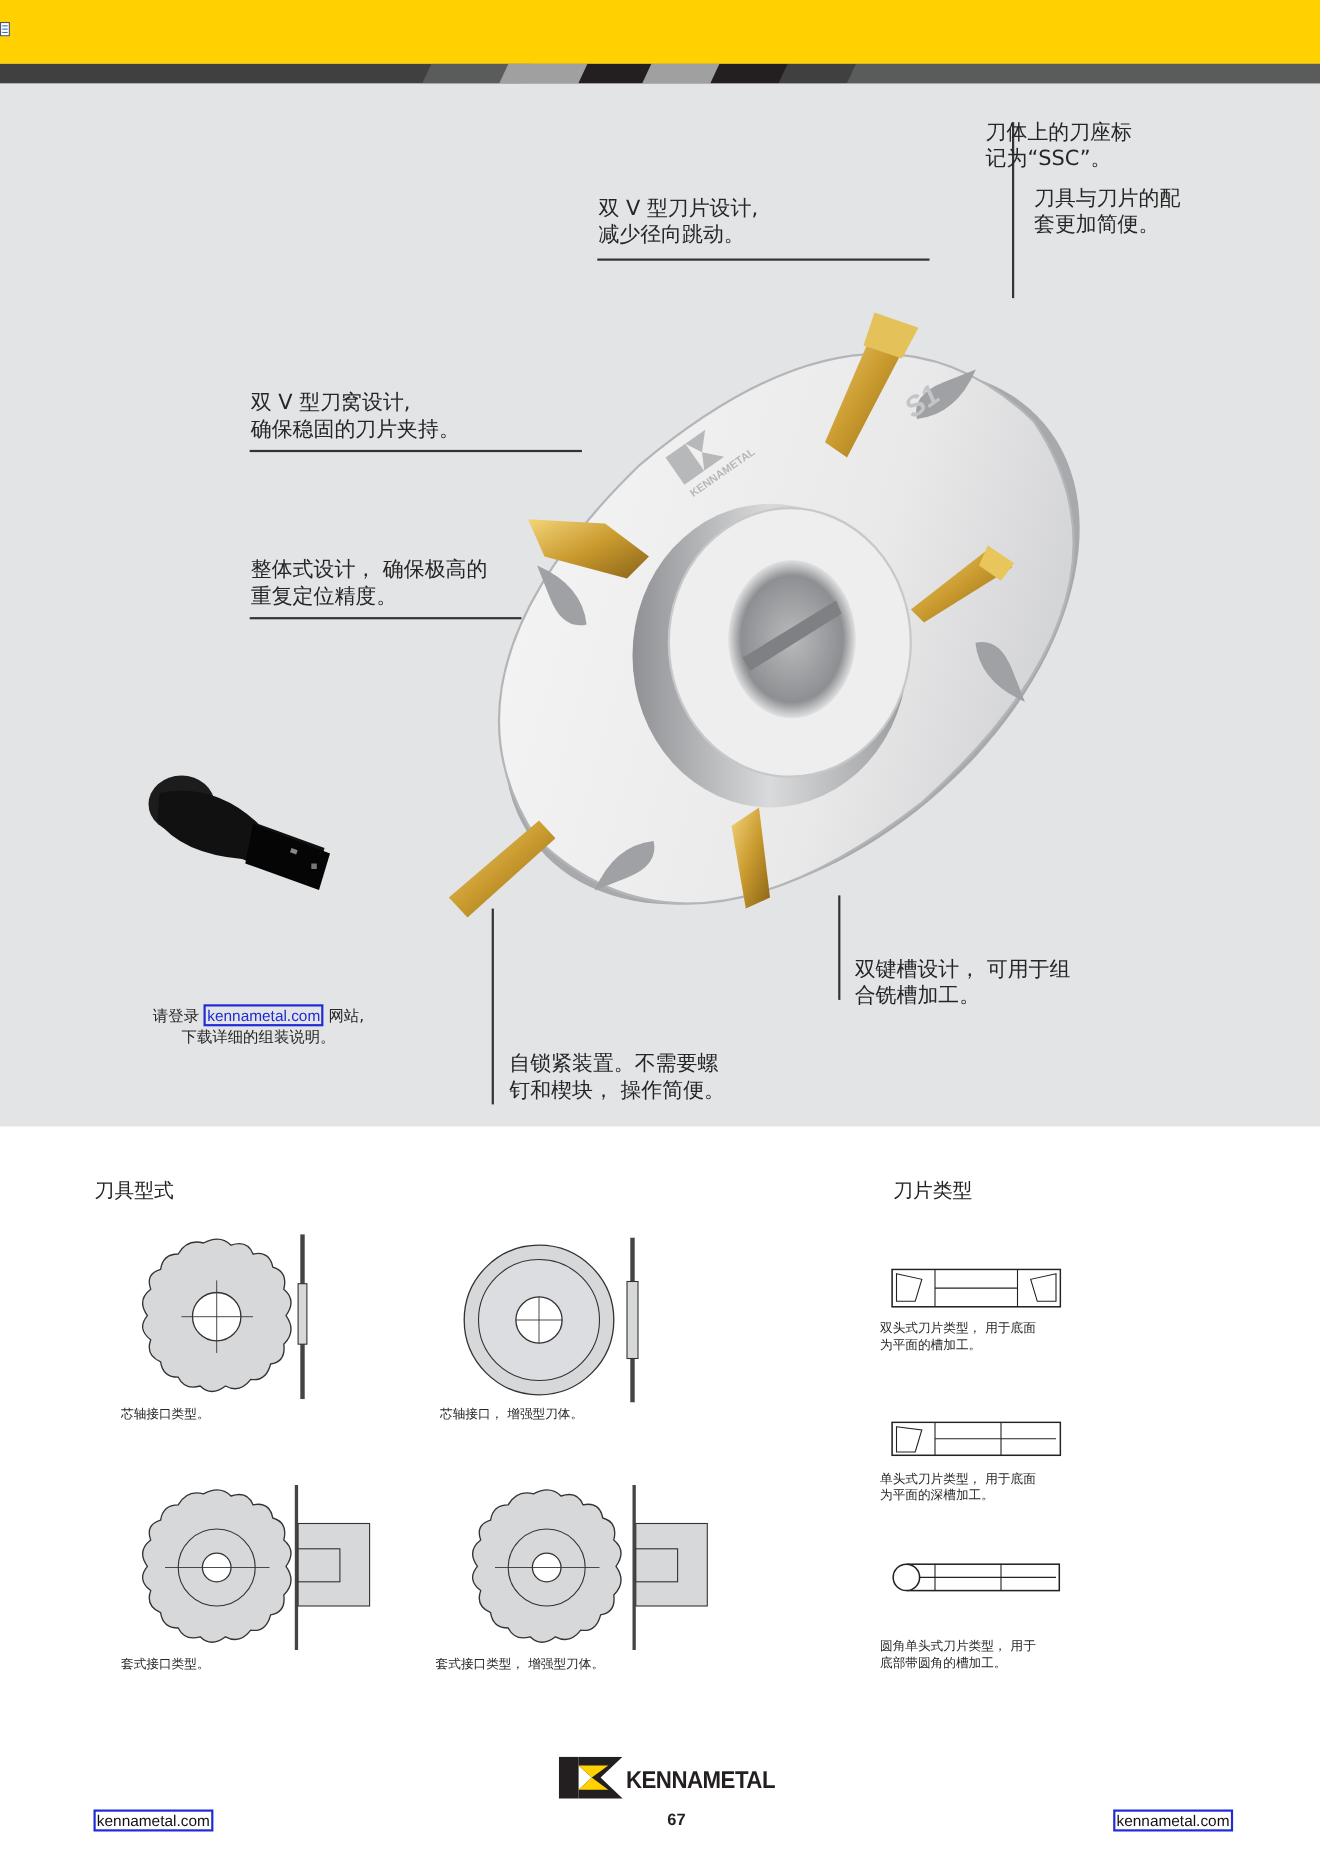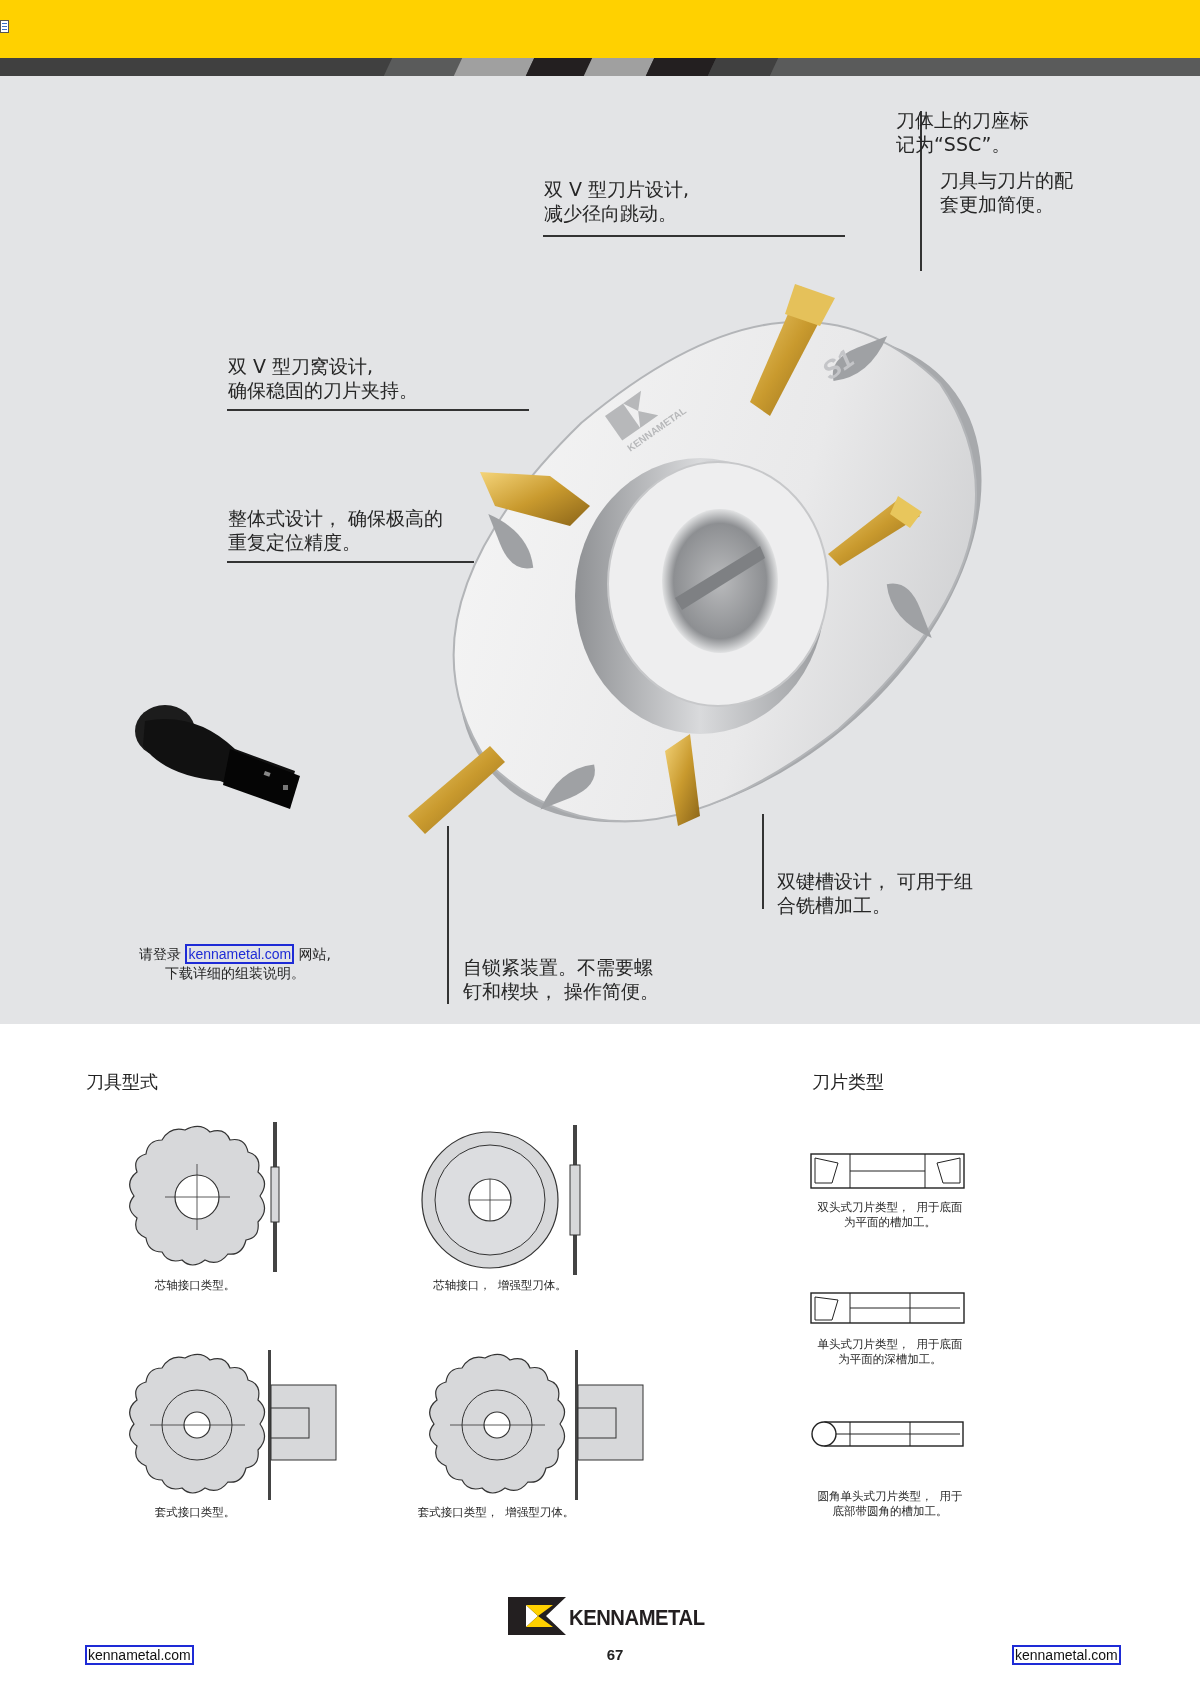--- a/index.html
+++ b/index.html
@@ -12,25 +12,25 @@
   .stripebar { position: absolute; left: 0; top: 58px; width: 1200px; height: 18px; background: #404040; overflow: hidden; }
   .stripebar .s { position: absolute; top: 0; height: 18px; transform: skewX(-25deg); }
 
   .hero { position: absolute; left: 0; top: 76px; width: 1200px; height: 948px; background: #e3e4e6; overflow: hidden; }
 
   .callout { position: absolute; font-size: 19px; line-height: 24px; color: #262626; white-space: pre-line; }
   .hline { position: absolute; height: 2px; background: #333; }
   .vline { position: absolute; width: 2px; background: #333; }
 
   .wrench-caption { position: absolute; left: 100px; top: 752px; width: 270px; text-align: center; font-size: 19px; line-height: 25px; color: #262626; white-space: pre-line; }
-  .login-line { position: absolute; left: 100px; top: 838px; width: 270px; text-align: center; font-size: 14px; line-height: 19px; color: #262626; margin-top: 31px; }
+  .login-line { position: absolute; left: 100px; top: 838px; width: 270px; text-align: center; font-size: 14px; line-height: 19px; color: #262626; }
   .inline-link { border: 2px solid #1e2bd6; padding: 0 1px; color: #1e2bd6; font-family: "Liberation Sans", sans-serif; }
 
   .section-title { position: absolute; font-size: 18px; color: #222; }
-  .caption-small { position: absolute; font-size: 11.5px; line-height: 15px; text-align: center; color: #262626; white-space: pre-line; font-family: Liberation Mono, monospace; }
+  .caption-small { position: absolute; font-size: 11.5px; line-height: 15px; text-align: left; color: #262626; white-space: pre-line; }
 
   .footer-link { position: absolute; top: 1645px; font-family: "Liberation Sans", sans-serif; font-size: 14px; color: #111; border: 2px solid #1e2bd6; padding: 0 1px; line-height: 16px; }
   .page-num { position: absolute; left: 0; width: 1230px; top: 1646px; text-align: center; font-family: "Liberation Sans", sans-serif; font-weight: bold; font-size: 15px; color: #222; }
   .logo { position: absolute; left: 508px; top: 1597px; width: 200px; height: 40px; }
   .logo-text { position: absolute; left: 61px; top: 8px; font-family: "Liberation Sans", sans-serif; font-weight: bold; font-size: 22px; letter-spacing: -0.5px; color: #231f20; transform: scaleX(0.92); transform-origin: left; }
 </style>
 </head>
 <body>
 
 <div class="topbar">

